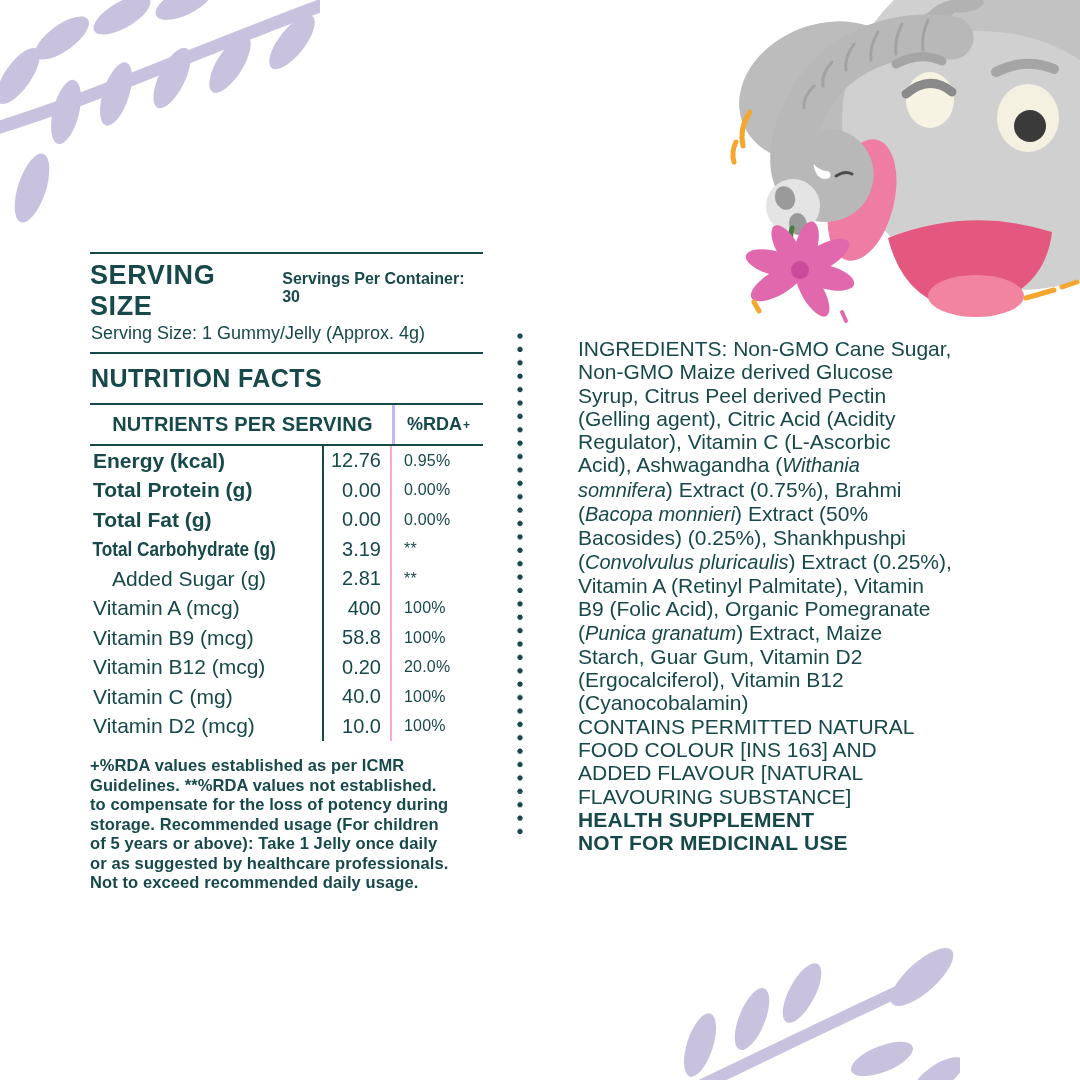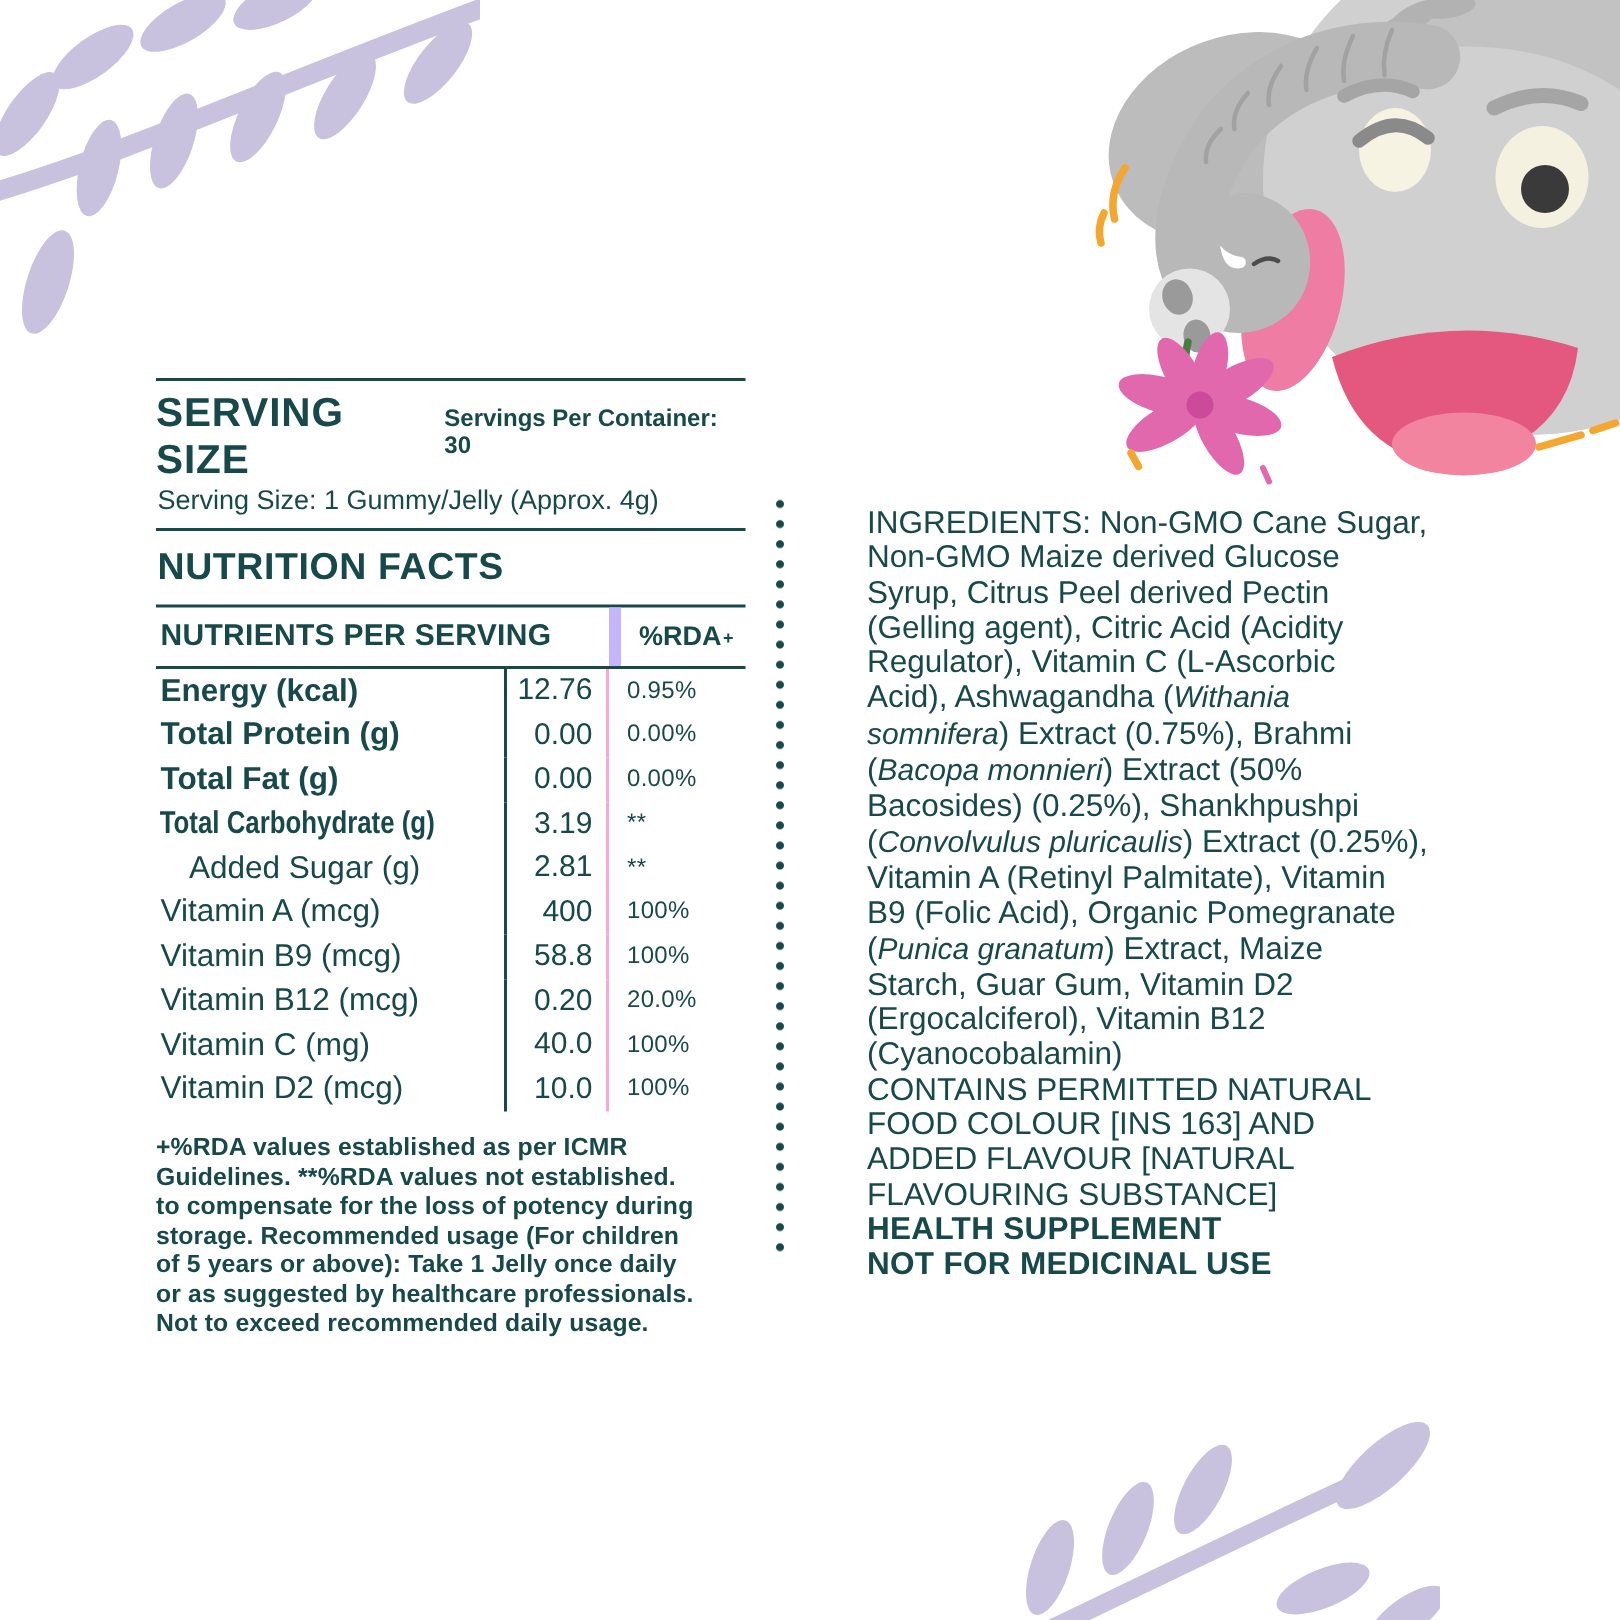--- a/index.html
+++ b/index.html
@@ -2,30 +2,30 @@
 <html><head>
 <meta charset="utf-8">
 <style>
   html,body{margin:0;padding:0;background:#fff;}
   .canvas{
     position:relative;width:1080px;height:1080px;background:#ffffff;overflow:hidden;
     font-family:"Liberation Sans",sans-serif;color:#17494b;
   }
   .decor{position:absolute;}
   
-  .panel{position:absolute;left:104px;top:252px;width:393px;}
+  .panel{position:absolute;left:90px;top:252px;width:393px;}
   .rule{height:2px;background:#17494b;}
   .serving-head{display:flex;justify-content:space-between;align-items:baseline;margin-top:6px;}
   .serving-title{font-size:27px;font-weight:800;letter-spacing:.6px;}
   .serving-count{font-size:16px;font-weight:600;}
   .serving-size{font-size:18px;font-weight:500;margin:1px 0 8px 1px;}
   .nf-title{font-size:25px;font-weight:800;letter-spacing:.4px;margin:10px 0 10px 1px;}
-  .thead{display:grid;grid-template-columns:302px 91px;border-top:2px solid #17494b;border-bottom:2px solid #17494b;height:39px;align-items:center;}
+  .thead{display:grid;grid-template-columns:302px 91px;border-top:2px solid #17494b;border-bottom:2px solid #17494b;height:39px;align-items:center;text-align:center;}
   .thead .h1{font-size:20px;font-weight:800;padding-left:3px;letter-spacing:.2px;}
-  .thead .h2{font-size:18px;font-weight:800;border-left:8px solid #c4b5fd;height:100%;display:flex;align-items:center;padding-left:12px;box-sizing:border-box;}
+  .thead .h2{font-size:18px;font-weight:800;border-left:3px solid #c4b5fd;height:100%;display:flex;align-items:center;padding-left:12px;box-sizing:border-box;}
   .thead sup{font-size:12px;font-weight:800;margin-left:1px;}
   .trow{display:grid;grid-template-columns:232px 70px 91px;height:29.5px;align-items:stretch;}
   .tlabel{font-size:21px;padding-left:3px;white-space:nowrap;display:flex;align-items:center;}
   .trow.bold .tlabel{font-weight:700;}
   .trow.cond .tlabel{transform:scaleX(.82);transform-origin:left center;}
   .trow.indent .tlabel{padding-left:22px;}
   .tval{font-size:20px;border-left:2px solid #17494b;border-right:2px solid #f9a8d4;display:flex;align-items:center;justify-content:flex-end;padding-right:9px;box-sizing:border-box;}
   .trda{font-size:16px;display:flex;align-items:center;padding-left:12px;letter-spacing:.2px;}
   .footnote{margin-top:15px;}
   .fline{font-size:16.5px;font-weight:700;line-height:19.5px;white-space:nowrap;letter-spacing:.1px;}

